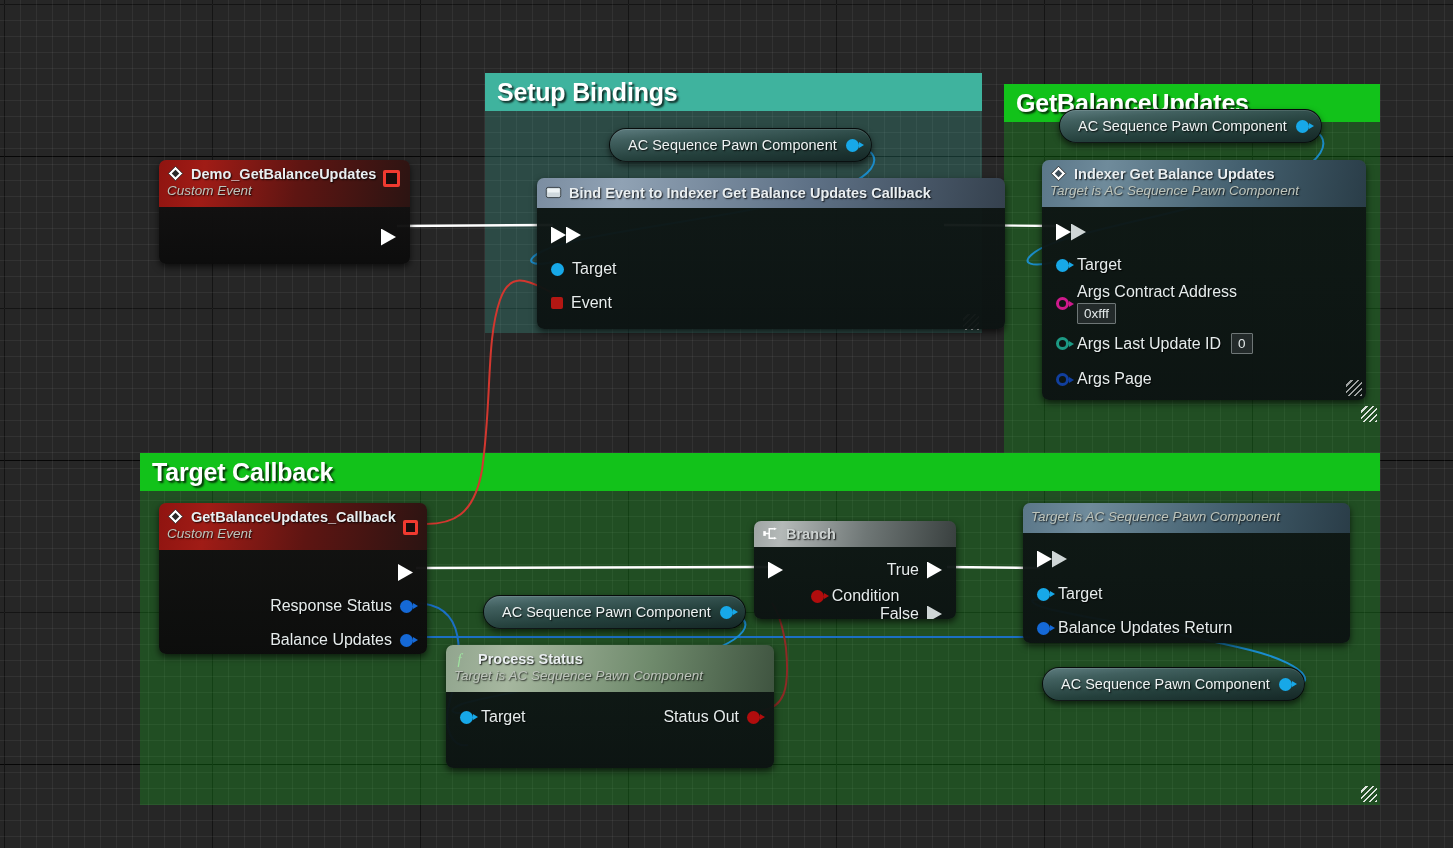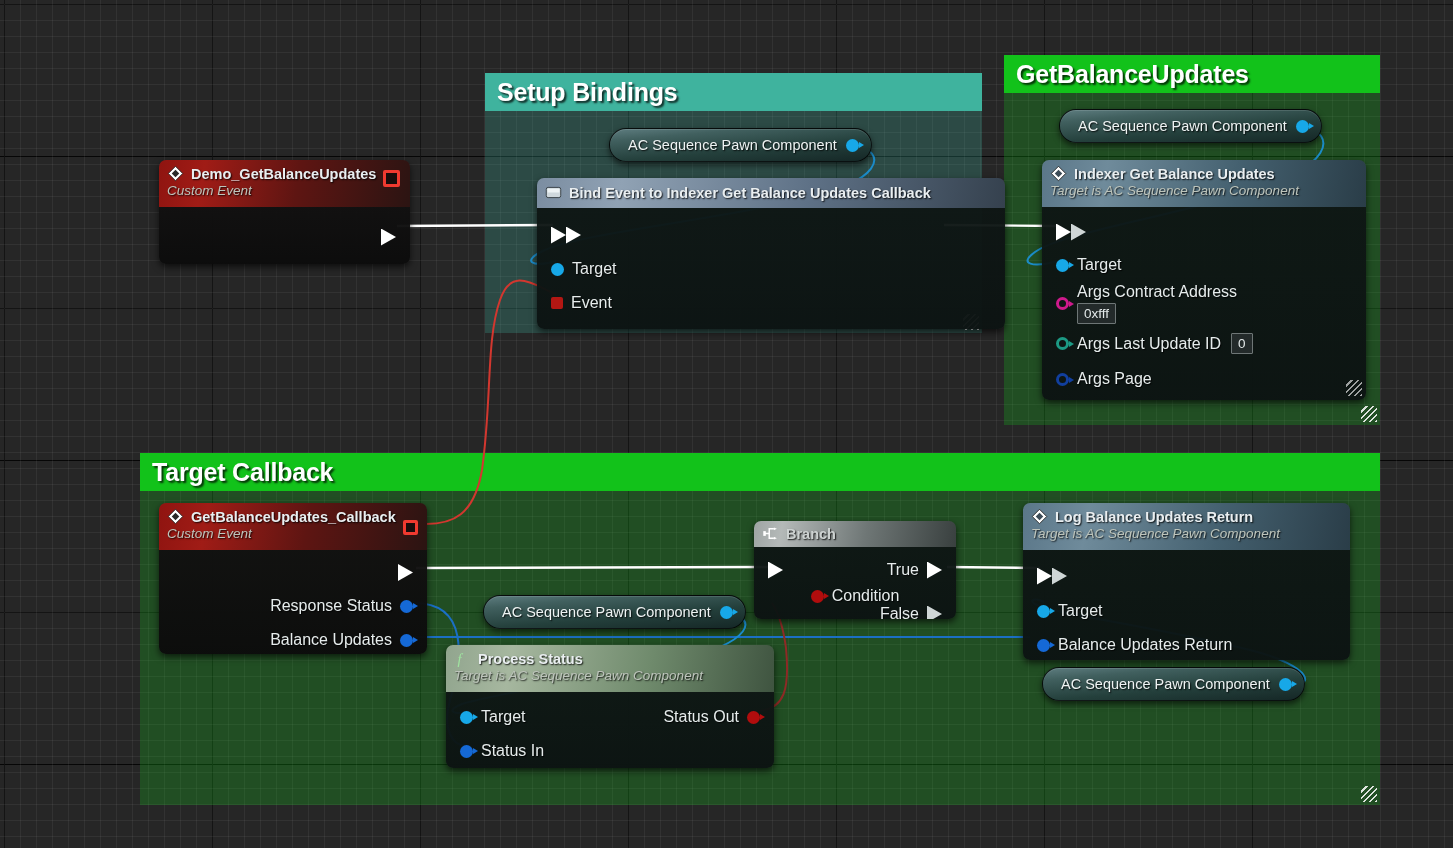--- a/index.html
+++ b/index.html
@@ -209,21 +209,21 @@
 
   <div class="comment" style="left:485px; top:73px; width:497px; height:260px;">
     <div class="comment-head" style="background:#3fb39e;">
       <span>Setup Bindings</span>
     </div>
     <div class="comment-body" style="height:222px; background:rgba(63,179,158,0.26);"></div>
     <div class="resize-grip"></div>
   </div>
 
   <div class="comment" style="left:1004px; top:55px; width:376px; height:370px;">
-    <div class="comment-head" style="background:#12c21a;">
+    <div class="comment-head" style="background:#12c21a;margin-top:29px;">
       <span>GetBalanceUpdates</span>
     </div>
     <div class="comment-body" style="height:332px; background:rgba(18,194,26,0.26);"></div>
     <div class="resize-grip"></div>
   </div>
 
   <div class="comment" style="left:140px; top:453px; width:1240px; height:352px;">
     <div class="comment-head" style="background:#12c21a;">
       <span>Target Callback</span>
     </div>
@@ -419,26 +419,20 @@
       <div class="pin-row split" style="height:34px; padding:0 14px;">
         <span class="pin-left">
           <span class="dot obj arrow"></span>
           <span class="pin-label">Target</span>
         </span>
         <span class="pin-right">
           <span class="pin-label">Status Out</span>
           <span class="dot bool arrow"></span>
         </span>
       </div>
-      <div class="pin-row" style="height:34px; padding-left:14px;">
-        <span class="pin-left">
-          <span class="dot objd arrow"></span>
-          <span class="pin-label">Status In</span>
-        </span>
-      </div>
     </div>
   </div>
 
   <div class="node" style="left:754px; top:521px; width:202px;">
     <div class="node-head gray" style="padding:4px 10px 5px 8px;">
       <div class="node-title-row">
         <svg class="ico" viewBox="0 0 20 20">
           <path d="M3.5 10 H8.5 M8.5 10 V4.5 H14 M8.5 10 V15.5 H14" stroke="#ffffff" stroke-width="1.7" fill="none"></path>
           <polygon points="14,2.8 17.5,4.5 14,6.2" fill="#ffffff"></polygon>
           <polygon points="14,13.8 17.5,15.5 14,17.2" fill="#ffffff"></polygon>
@@ -463,27 +457,20 @@
         <span class="pin-right">
           <span class="pin-label">False</span>
           <span class="exec hollow"></span>
         </span>
       </div>
     </div>
   </div>
 
   <div class="node" style="left:1023px; top:503px; width:327px;">
     <div class="node-head fn">
-      <div class="node-title-row">
-        <svg class="ico" viewBox="0 0 20 20">
-          <polygon points="10,1.5 18.5,10 10,18.5 1.5,10" fill="#ffffff" stroke="#1a1a1a" stroke-width="1"></polygon>
-          <polygon points="10,5.6 14.4,10 10,14.4 5.6,10" fill="#3c4c57"></polygon>
-        </svg>
-        <span class="node-title">Log Balance Updates Return</span>
-      </div>
       <div class="node-sub">Target is AC Sequence Pawn Component</div>
     </div>
     <div class="node-body" style="height:110px; padding-top:8px;">
       <div class="pin-row split" style="height:36px; padding:0 14px;">
         <span class="exec"></span>
         <span class="exec hollow"></span>
       </div>
       <div class="pin-row" style="height:34px; padding-left:14px;">
         <span class="pin-left">
           <span class="dot obj arrow"></span>

